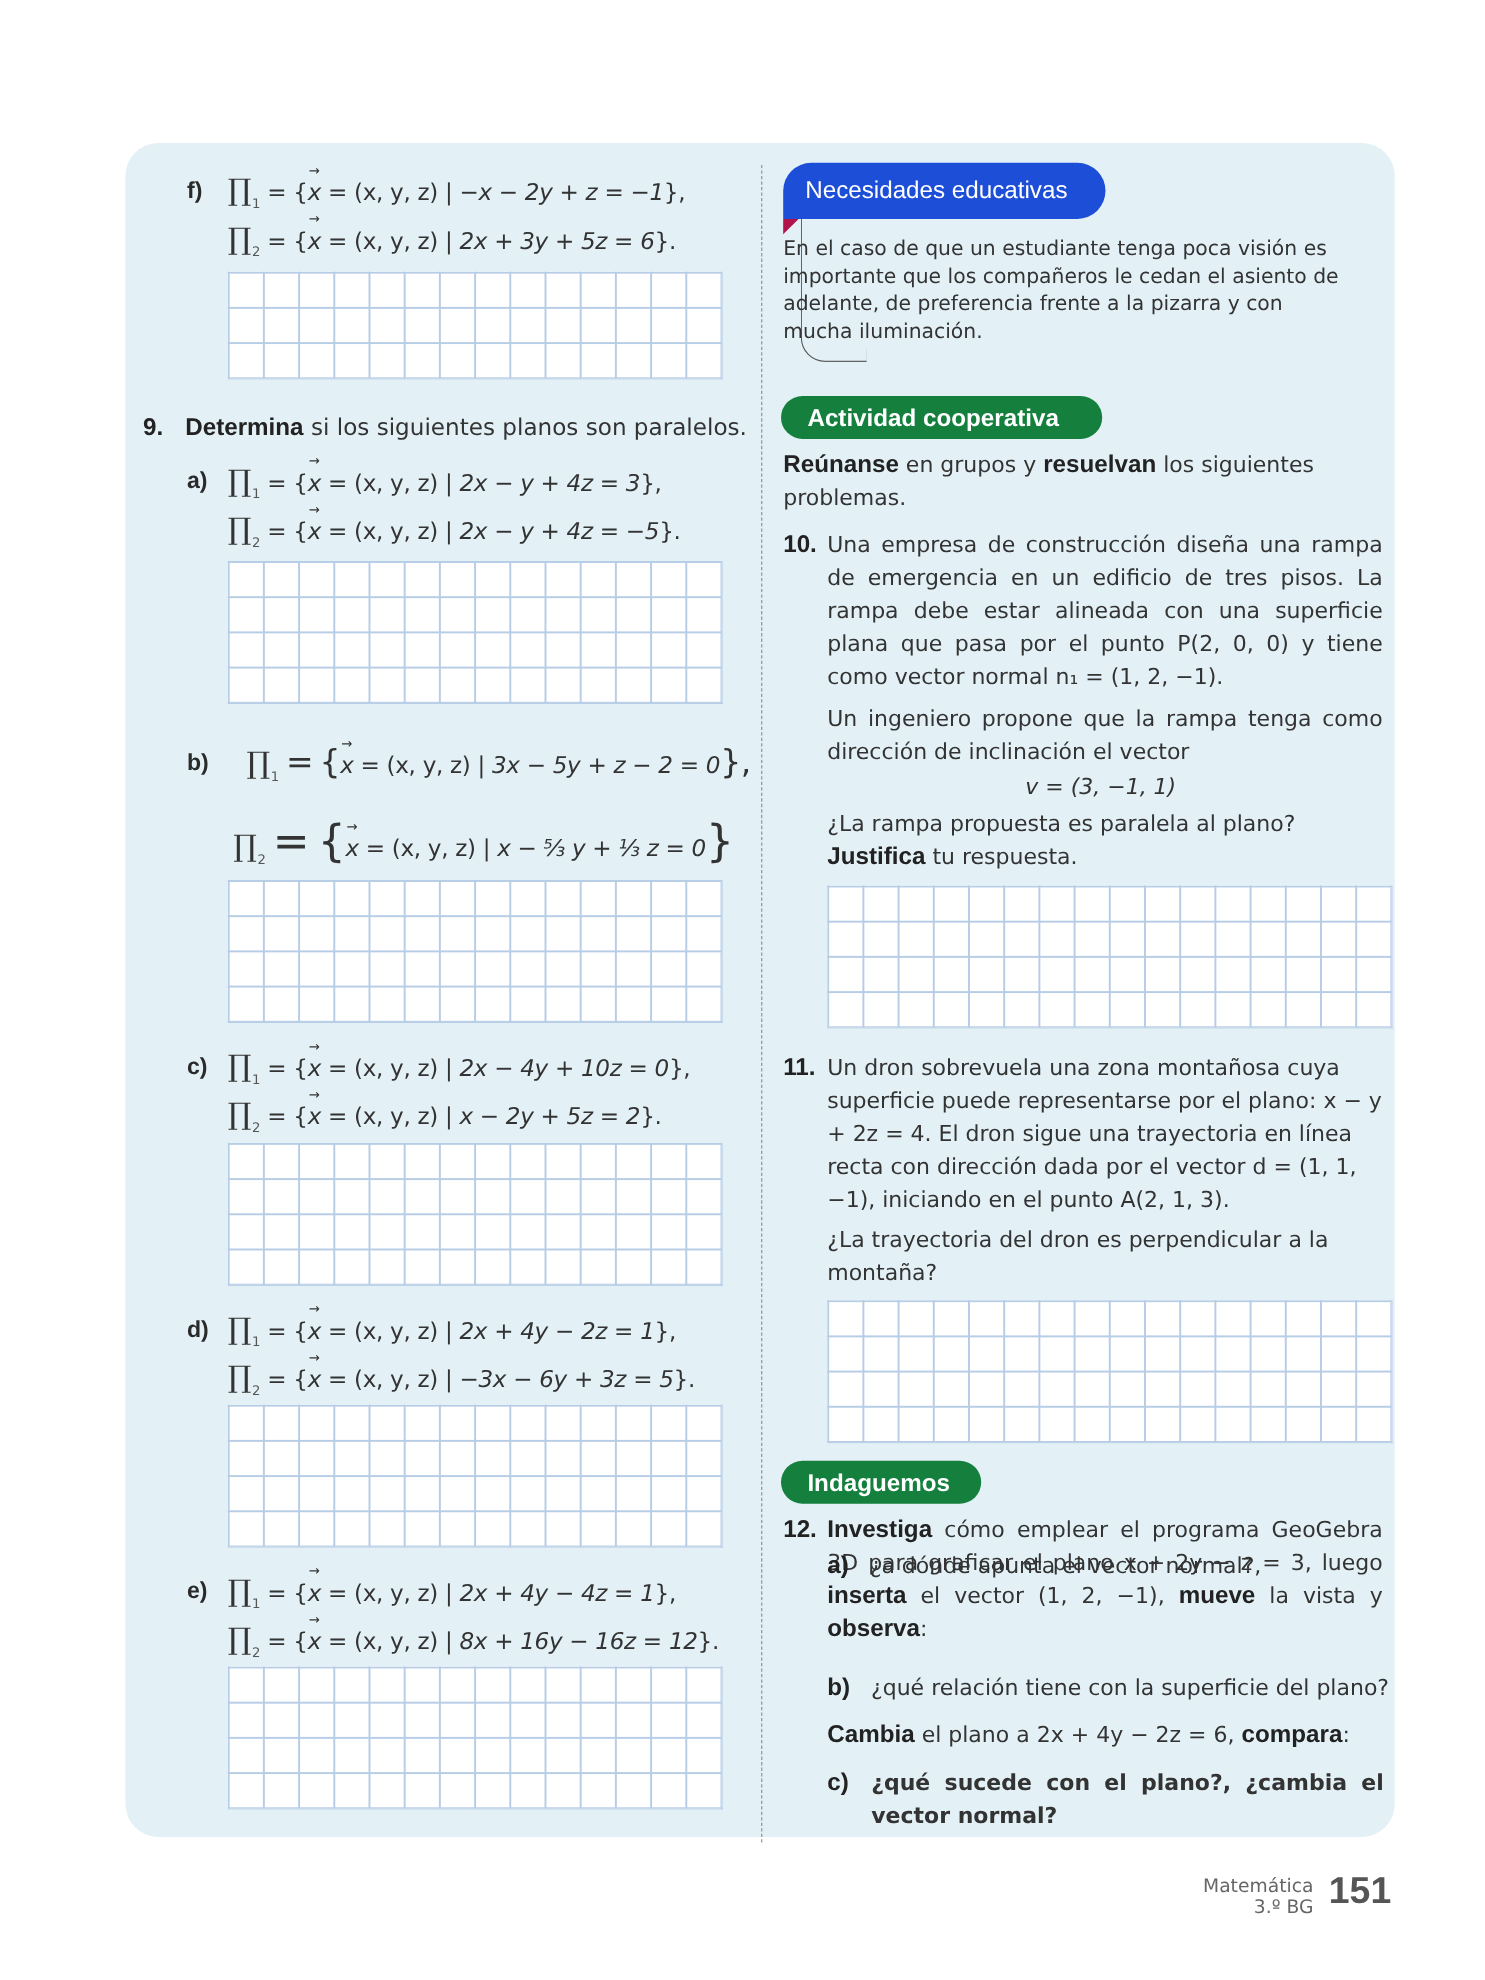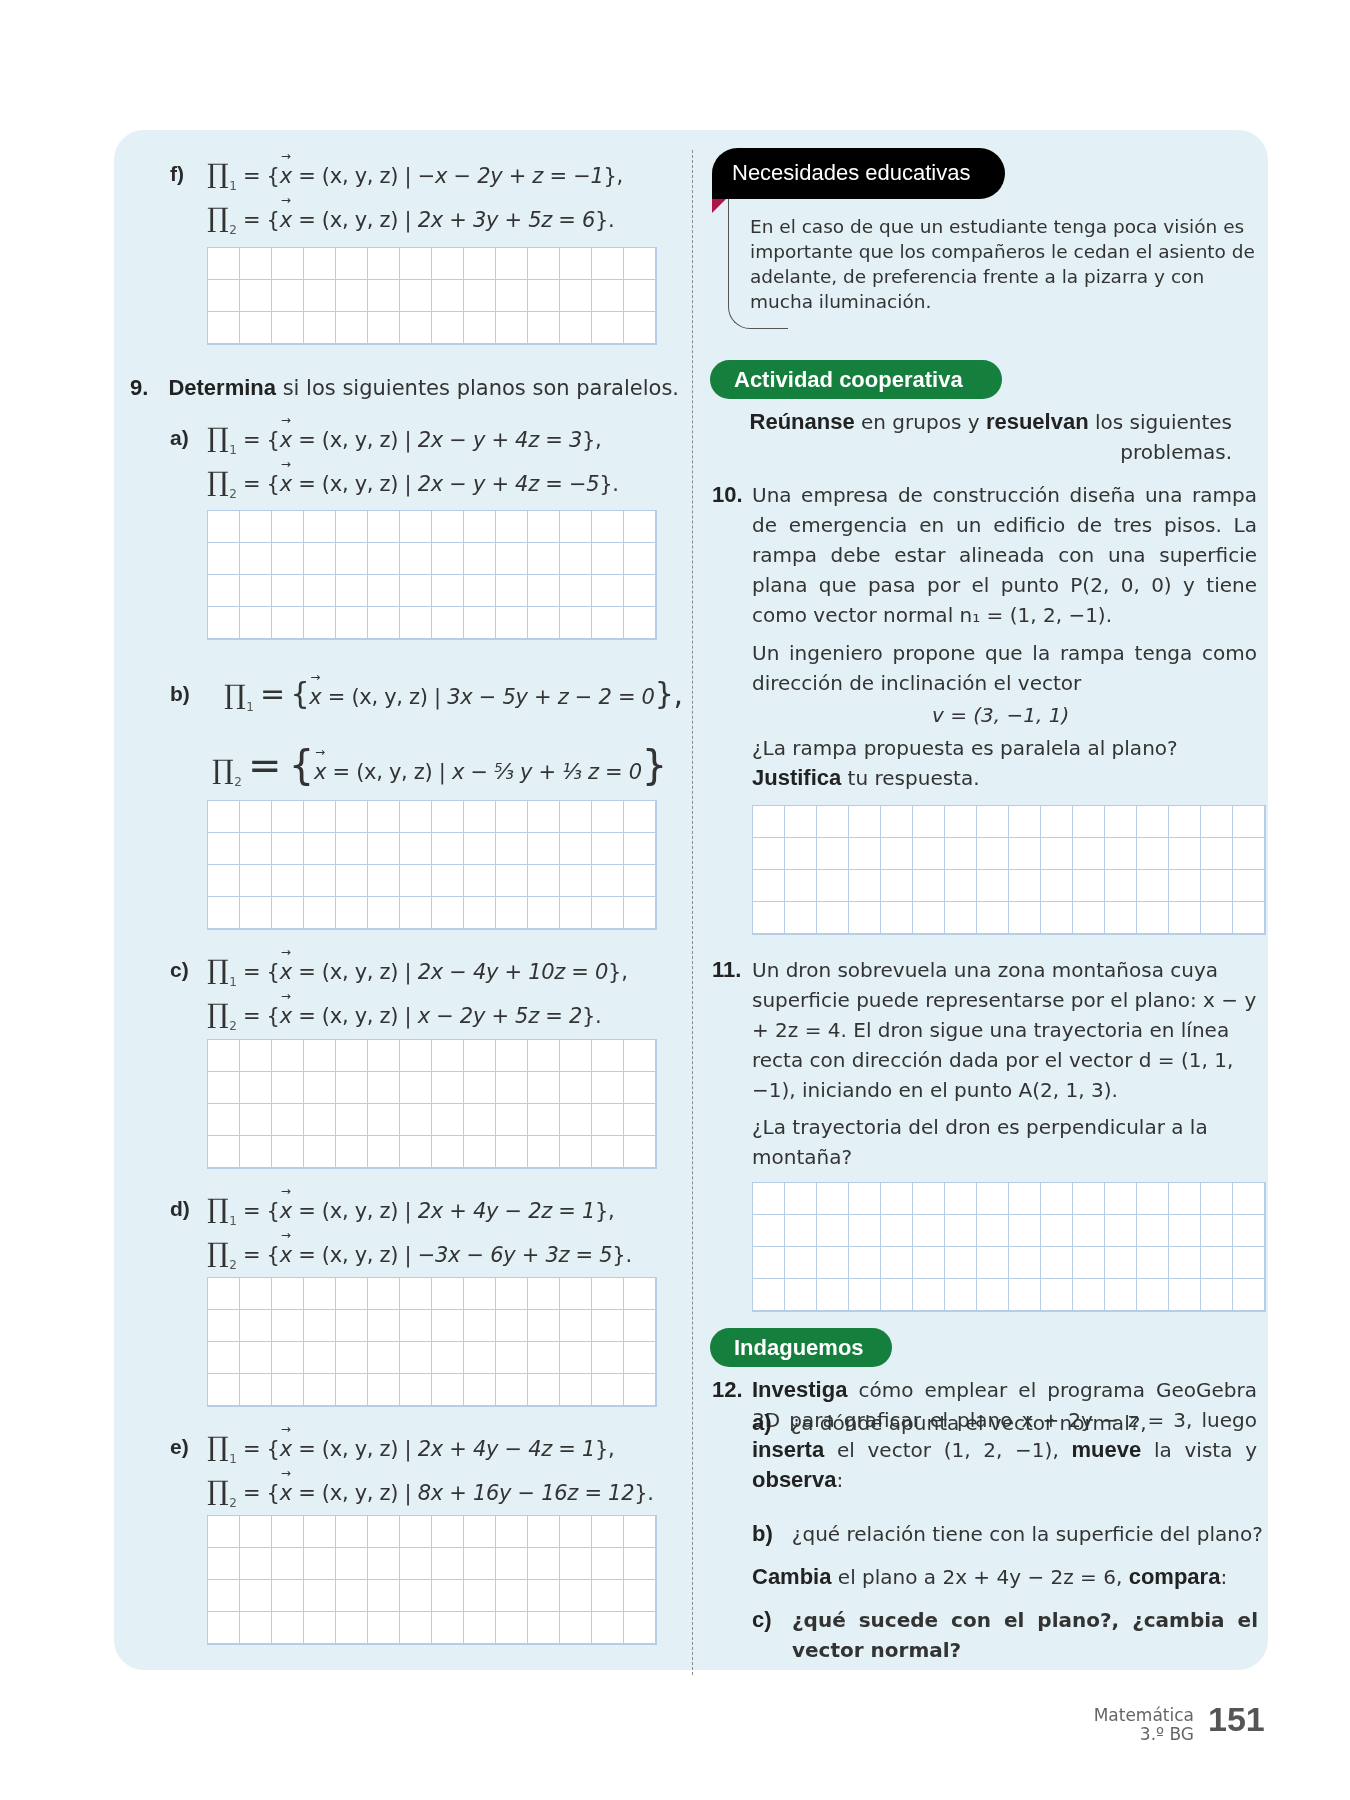--- a/index.html
+++ b/index.html
@@ -32,32 +32,32 @@
     background-size: 32px 32px;
     border-right: 1.5px solid #b7cde6; border-bottom: 1.5px solid #b7cde6;
   }
 
   .text { font-family: "DejaVu Sans", sans-serif; font-size: 20px; line-height: 30px; color: #333; }
   .text b { font-family: "Liberation Sans", sans-serif; font-size: 22px; color: #222; }
   .justify { text-align: justify; }
 
   .ribbon-pink {
     position: absolute; left: 712px; top: 148px; width: 293px; height: 51px;
-    background: #000000; border-radius: 26px 26px 26px 0; color: #fff;
+    background: #1d4ed8; border-radius: 26px 26px 26px 0; color: #fff;
     font-family: "Liberation Sans", sans-serif; font-size: 22px; padding: 12px 0 0 20px;
   }
   .ribbon-fold {
     position: absolute; left: 712px; top: 199px; width: 0; height: 0;
     border-top: 0 solid transparent; border-left: 14px solid #b0144a; border-bottom: 14px solid transparent;
   }
   .note-bracket {
     position: absolute; left: 728px; top: 199px; width: 60px; height: 130px;
     border-left: 1.5px solid #555; border-bottom: 1.5px solid #555; border-bottom-left-radius: 22px;
   }
-  .note-text { position: absolute; left: 750px; top: 214px; width: 510px; font-family: "DejaVu Sans", sans-serif; font-size: 18.5px; line-height: 25px; color: #333; }
+  .note-text { position: absolute; left: 712px; top: 214px; width: 510px; font-family: "DejaVu Sans", sans-serif; font-size: 18.5px; line-height: 25px; color: #333; }
 
   .badge-teal {
     position: absolute; height: 39px; background: #15803d; color: #fff; border-radius: 20px;
     font-family: "Liberation Sans", sans-serif; font-weight: bold; font-size: 22px; padding: 7px 0 0 24px;
   }
 
   .footer-subject { position: absolute; right: 156px; top: 1706px; text-align: right; font-family: "DejaVu Sans", sans-serif; font-size: 17px; color: #666; line-height: 19px; }
   .footer-page { position: absolute; left: 1208px; top: 1700px; font-family: "Liberation Sans", sans-serif; font-weight: bold; font-size: 34px; color: #555; }
 </style>
 </head>
@@ -123,21 +123,21 @@
   <span class="pi">∏</span><span class="sub">2</span> <span>= {</span><span class="vec">x</span><span> = (x, y, z) | </span><i>8x + 16y − 16z = 12</i><span>}.</span>
 </div>
 <div class="grid" style="left:207px;top:1515px;width:450px;height:130px;"></div>
 
 <div class="ribbon-pink">Necesidades educativas</div>
 <div class="ribbon-fold"></div>
 <div class="note-bracket"></div>
 <div class="note-text">En el caso de que un estudiante tenga poca visión es importante que los compañeros le cedan el asiento de adelante, de preferencia frente a la pizarra y con mucha iluminación.</div>
 
 <div class="badge-teal" style="left:710px;top:360px;width:292px;">Actividad cooperativa</div>
-<div class="abs text" style="left:712px;top:407px;width:520px;text-align:right;">
+<div class="abs text" style="left:712px;top:407px;width:520px;">
   <b>Reúnanse</b><span> en grupos y </span><b>resuelvan</b><span> los siguientes problemas.</span>
 </div>
 
 <div class="abs text" style="left:712px;top:480px;"><b>10.</b></div>
 <div class="abs text justify" style="left:752px;top:480px;width:505px;">Una empresa de construcción diseña una rampa de emergencia en un edificio de tres pisos. La rampa debe estar alineada con una superficie plana que pasa por el punto P(2, 0, 0) y tiene como vector normal n₁ = (1, 2, −1).</div>
 <div class="abs text justify" style="left:752px;top:638px;width:505px;">Un ingeniero propone que la rampa tenga como dirección de inclinación el vector</div>
 <div class="abs text" style="left:932px;top:700px;font-style:italic;">v = (3, −1, 1)</div>
 <div class="abs text" style="left:752px;top:733px;">¿La rampa propuesta es paralela al plano?</div>
 <div class="abs text" style="left:752px;top:763px;"><b>Justifica</b><span> tu respuesta.</span></div>
 <div class="grid" style="left:752px;top:805px;width:514px;height:130px;"></div>

